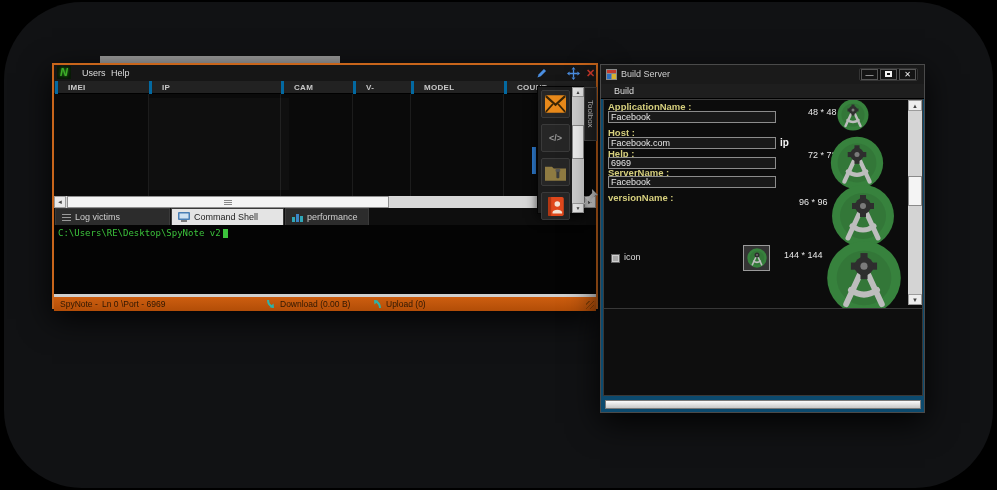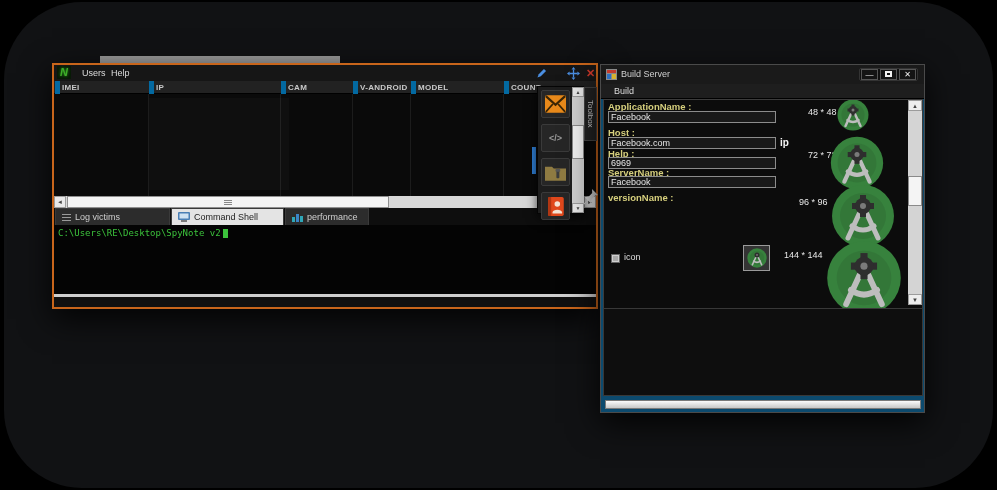--- a/index.html
+++ b/index.html
@@ -18,22 +18,22 @@
   .lw-logo { left:3px; top:1px; width:14px; height:13px; background:#081a06;
              color:#3fae29; font-weight:bold; font-style:italic; font-size:11px;
              text-align:center; line-height:13px; text-shadow:0 0 3px #2faa20; }
   .lw-menuitem { top:0; height:16px; line-height:16px; color:#dcdcdc; font-size:9px; }
   .tb-ico { top:2px; width:13px; height:13px; }
   .lw-close { color:#cf392b; font-size:11px; font-weight:bold; line-height:13px; text-align:center; }
 
   .lw-header { left:0; top:16px; width:100%; height:13px; background:#222222;
                border-bottom:1px solid #000; }
   .lw-hcell { top:0; height:13px; line-height:13px; color:#c9c9c9; font-size:8px;
-              font-weight:bold; letter-spacing:.3px; border-left:5px solid #0369a1;
-              padding-left:2px; }
+              font-weight:bold; letter-spacing:.3px; border-left:3px solid #0369a1;
+              padding-left:10px; }
   .lw-body { left:0; top:29px; width:100%; height:102px; background:#0a0a0a; }
   .colline { top:0; width:1px; height:100%; background:#1c1c1c; }
   .watermark { left:95px; top:4px; width:140px; height:92px; background:rgba(255,255,255,.025); }
 
   .lw-hscroll { left:0; top:131px; width:100%; height:12px; background:#d8d8d8; }
   .hs-btn { top:0; width:12px; height:12px; background:#e9e9e9; border:1px solid #9c9c9c;
             font-size:6px; color:#444; text-align:center; line-height:10px; }
   .hs-thumb { left:13px; top:0; width:322px; height:12px; background:#f4f4f4;
               border:1px solid #8f8f8f; }
   .hs-grip { left:50%; top:3px; width:8px; height:5px; margin-left:-4px;
@@ -196,20 +196,36 @@
         </svg><span>performance</span>
       </div>
     </div>
 
     <div class="abs lw-shell">
       <div class="abs shell-line"><span>C:\Users\RE\Desktop\SpyNote v2</span><span class="cursor"></span></div>
     </div>
 
     <div class="abs lw-sep"></div>
 
+    <div class="abs lw-status">
+      <div class="abs st-txt" style="left:6px">SpyNote -</div>
+      <div class="abs st-txt" style="left:48px">Ln 0</div>
+      <div class="abs st-txt" style="left:67px">\Port - 6969</div>
+      <svg class="abs" style="left:212px;top:2px" width="10" height="10" viewBox="0 0 10 10">
+        <path d="M2 1 q0 5 5 7" stroke="#2fb3a8" stroke-width="2" fill="none"></path>
+        <path d="M7.5 4.5 L8 9 L3.5 8.2 z" fill="#2fb3a8"></path>
+      </svg>
+      <div class="abs st-txt" style="left:226px">Download (0.00 B)</div>
+      <svg class="abs" style="left:318px;top:2px" width="10" height="10" viewBox="0 0 10 10">
+        <path d="M8 9 q0-5-5-7" stroke="#2fb3a8" stroke-width="2" fill="none"></path>
+        <path d="M2.5 5.5 L2 1 L6.5 1.8 z" fill="#2fb3a8"></path>
+      </svg>
+      <div class="abs st-txt" style="left:332px">Upload  (0)</div>
+      <div class="abs grip"></div>
+    </div>
 
     <div class="abs bluebar"></div>
     <div class="abs toolbox">
       <div class="abs tbx-btn" style="top:3px">
         <svg width="21" height="18" viewBox="0 0 24 20" style="margin-top:4px">
           <rect x="0" y="0" width="24" height="20" rx="2" fill="#e8891a"></rect>
           <path d="M1 1 L12 11 L23 1" stroke="#3a2505" stroke-width="2.4" fill="none"></path>
           <path d="M1 19 L9 10 M23 19 L15 10" stroke="#3a2505" stroke-width="2"></path>
         </svg>
       </div>

